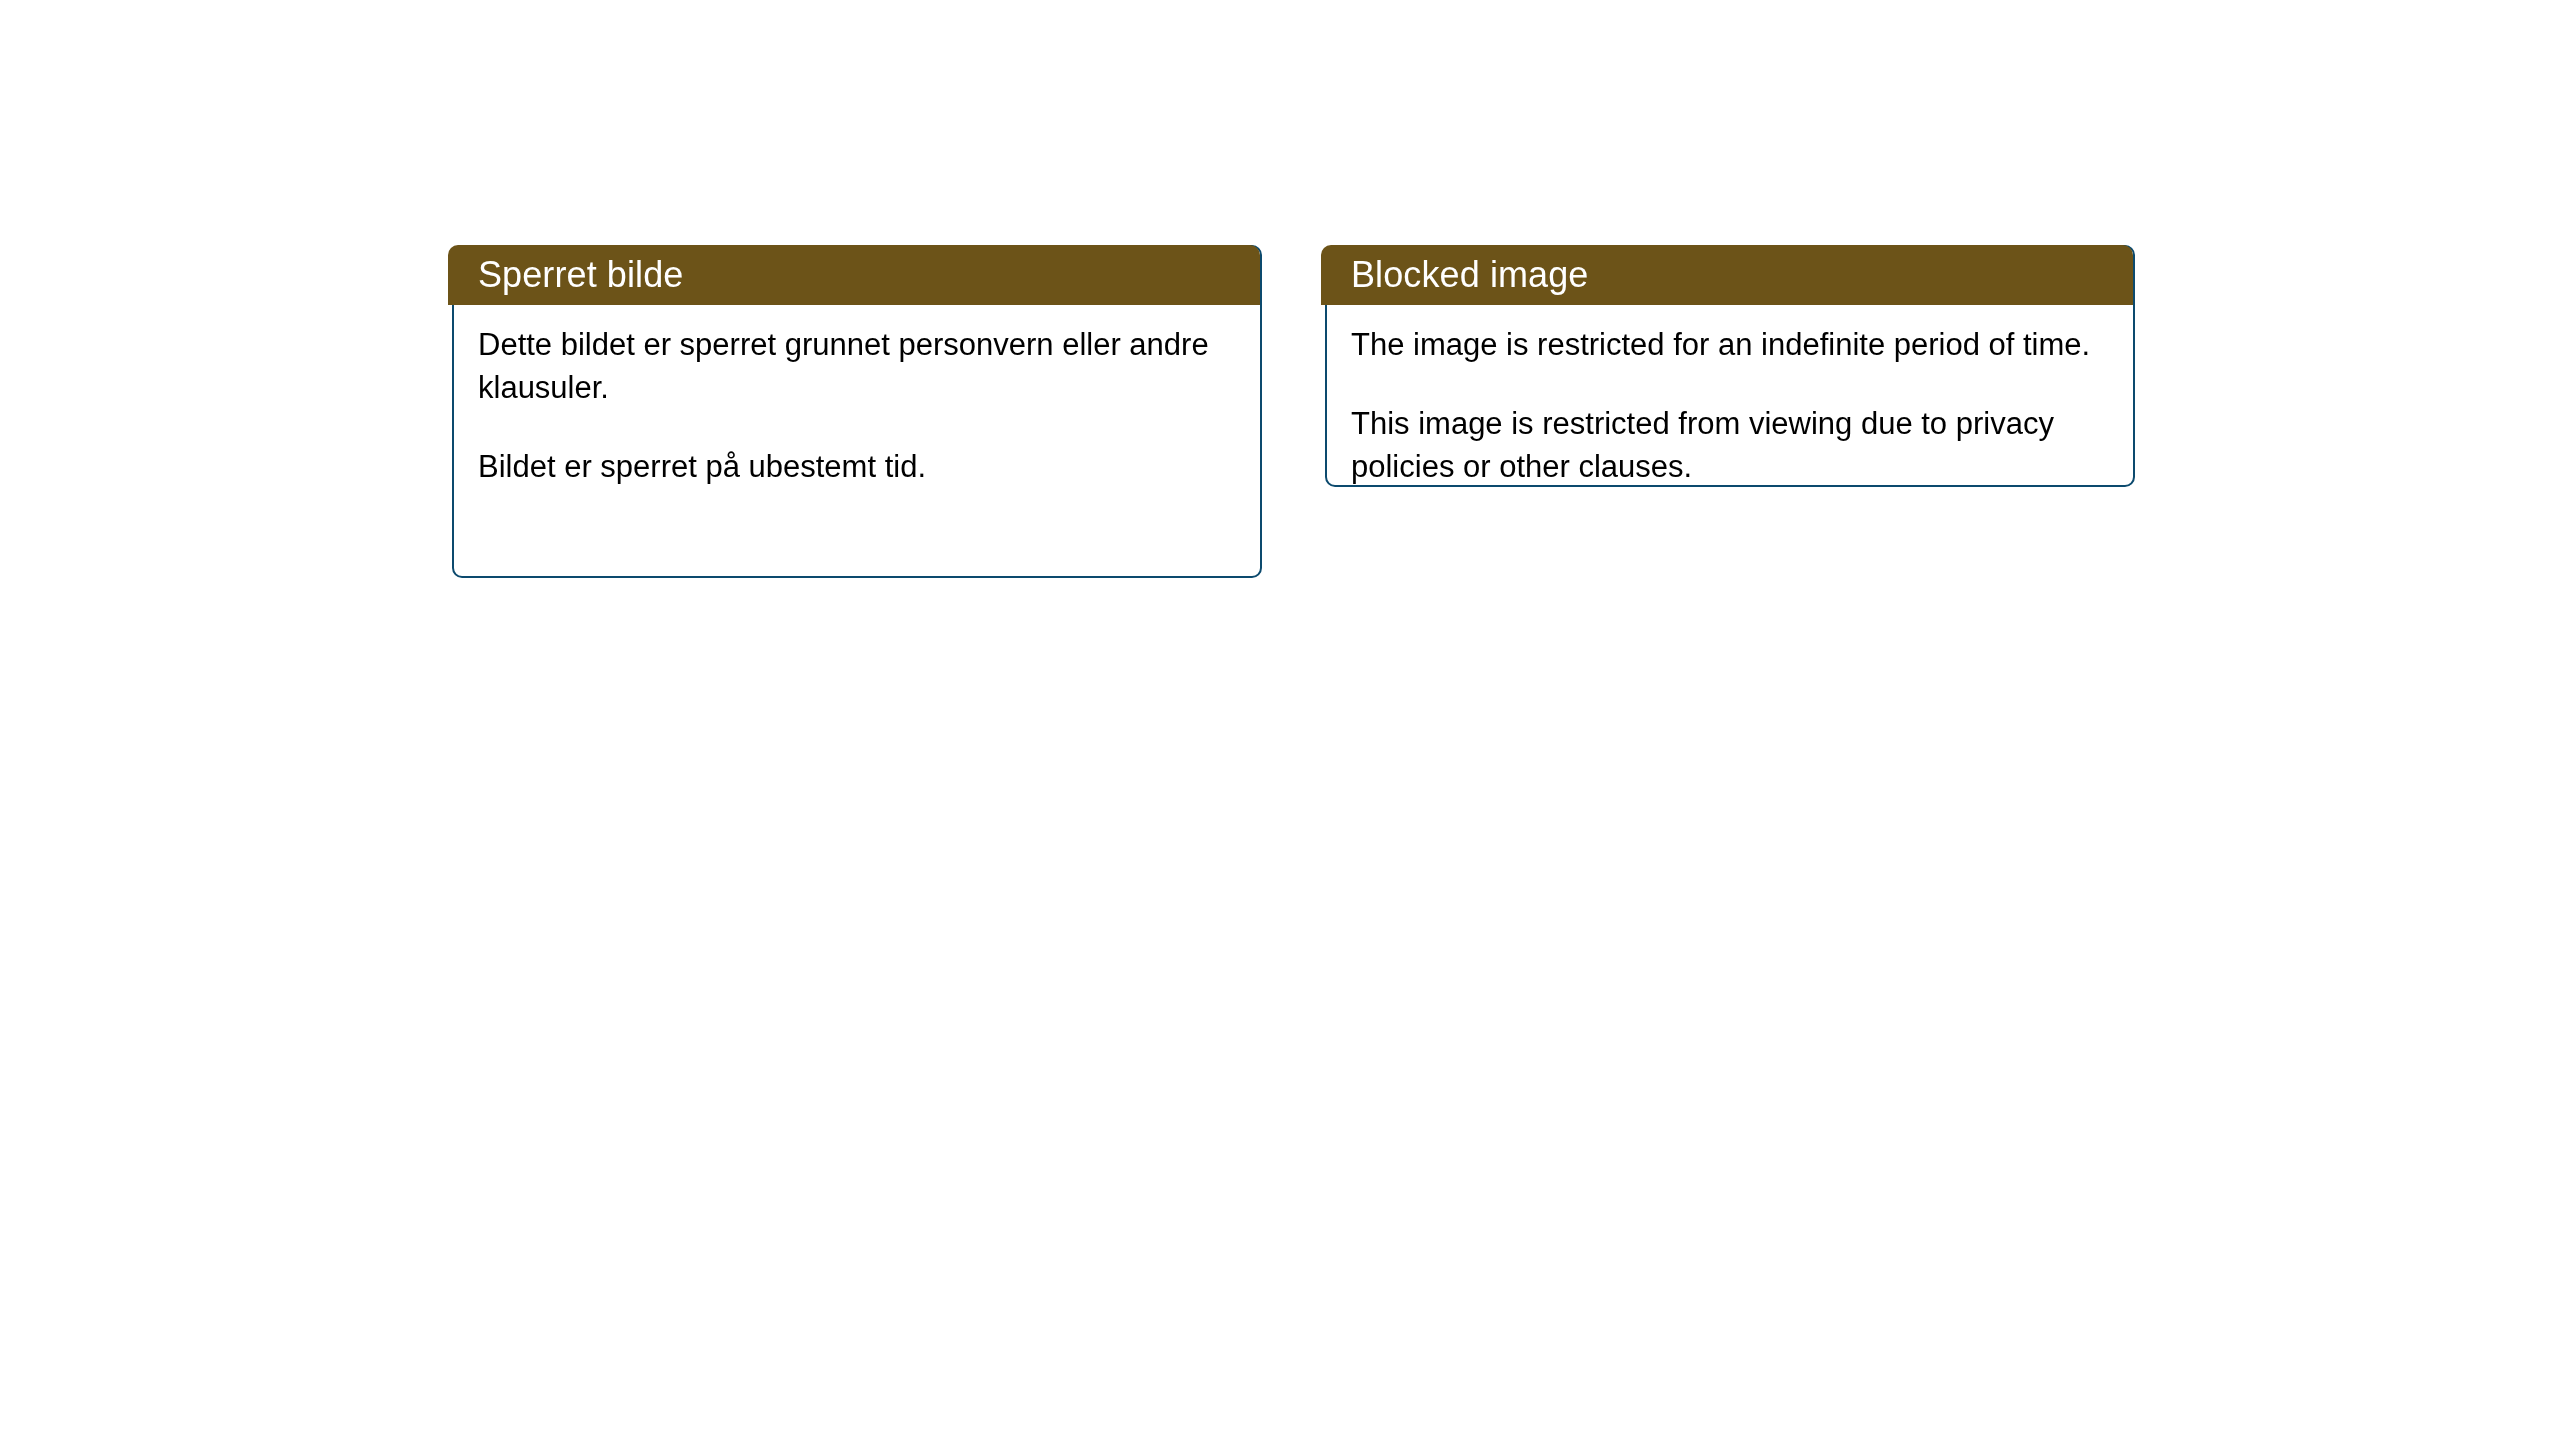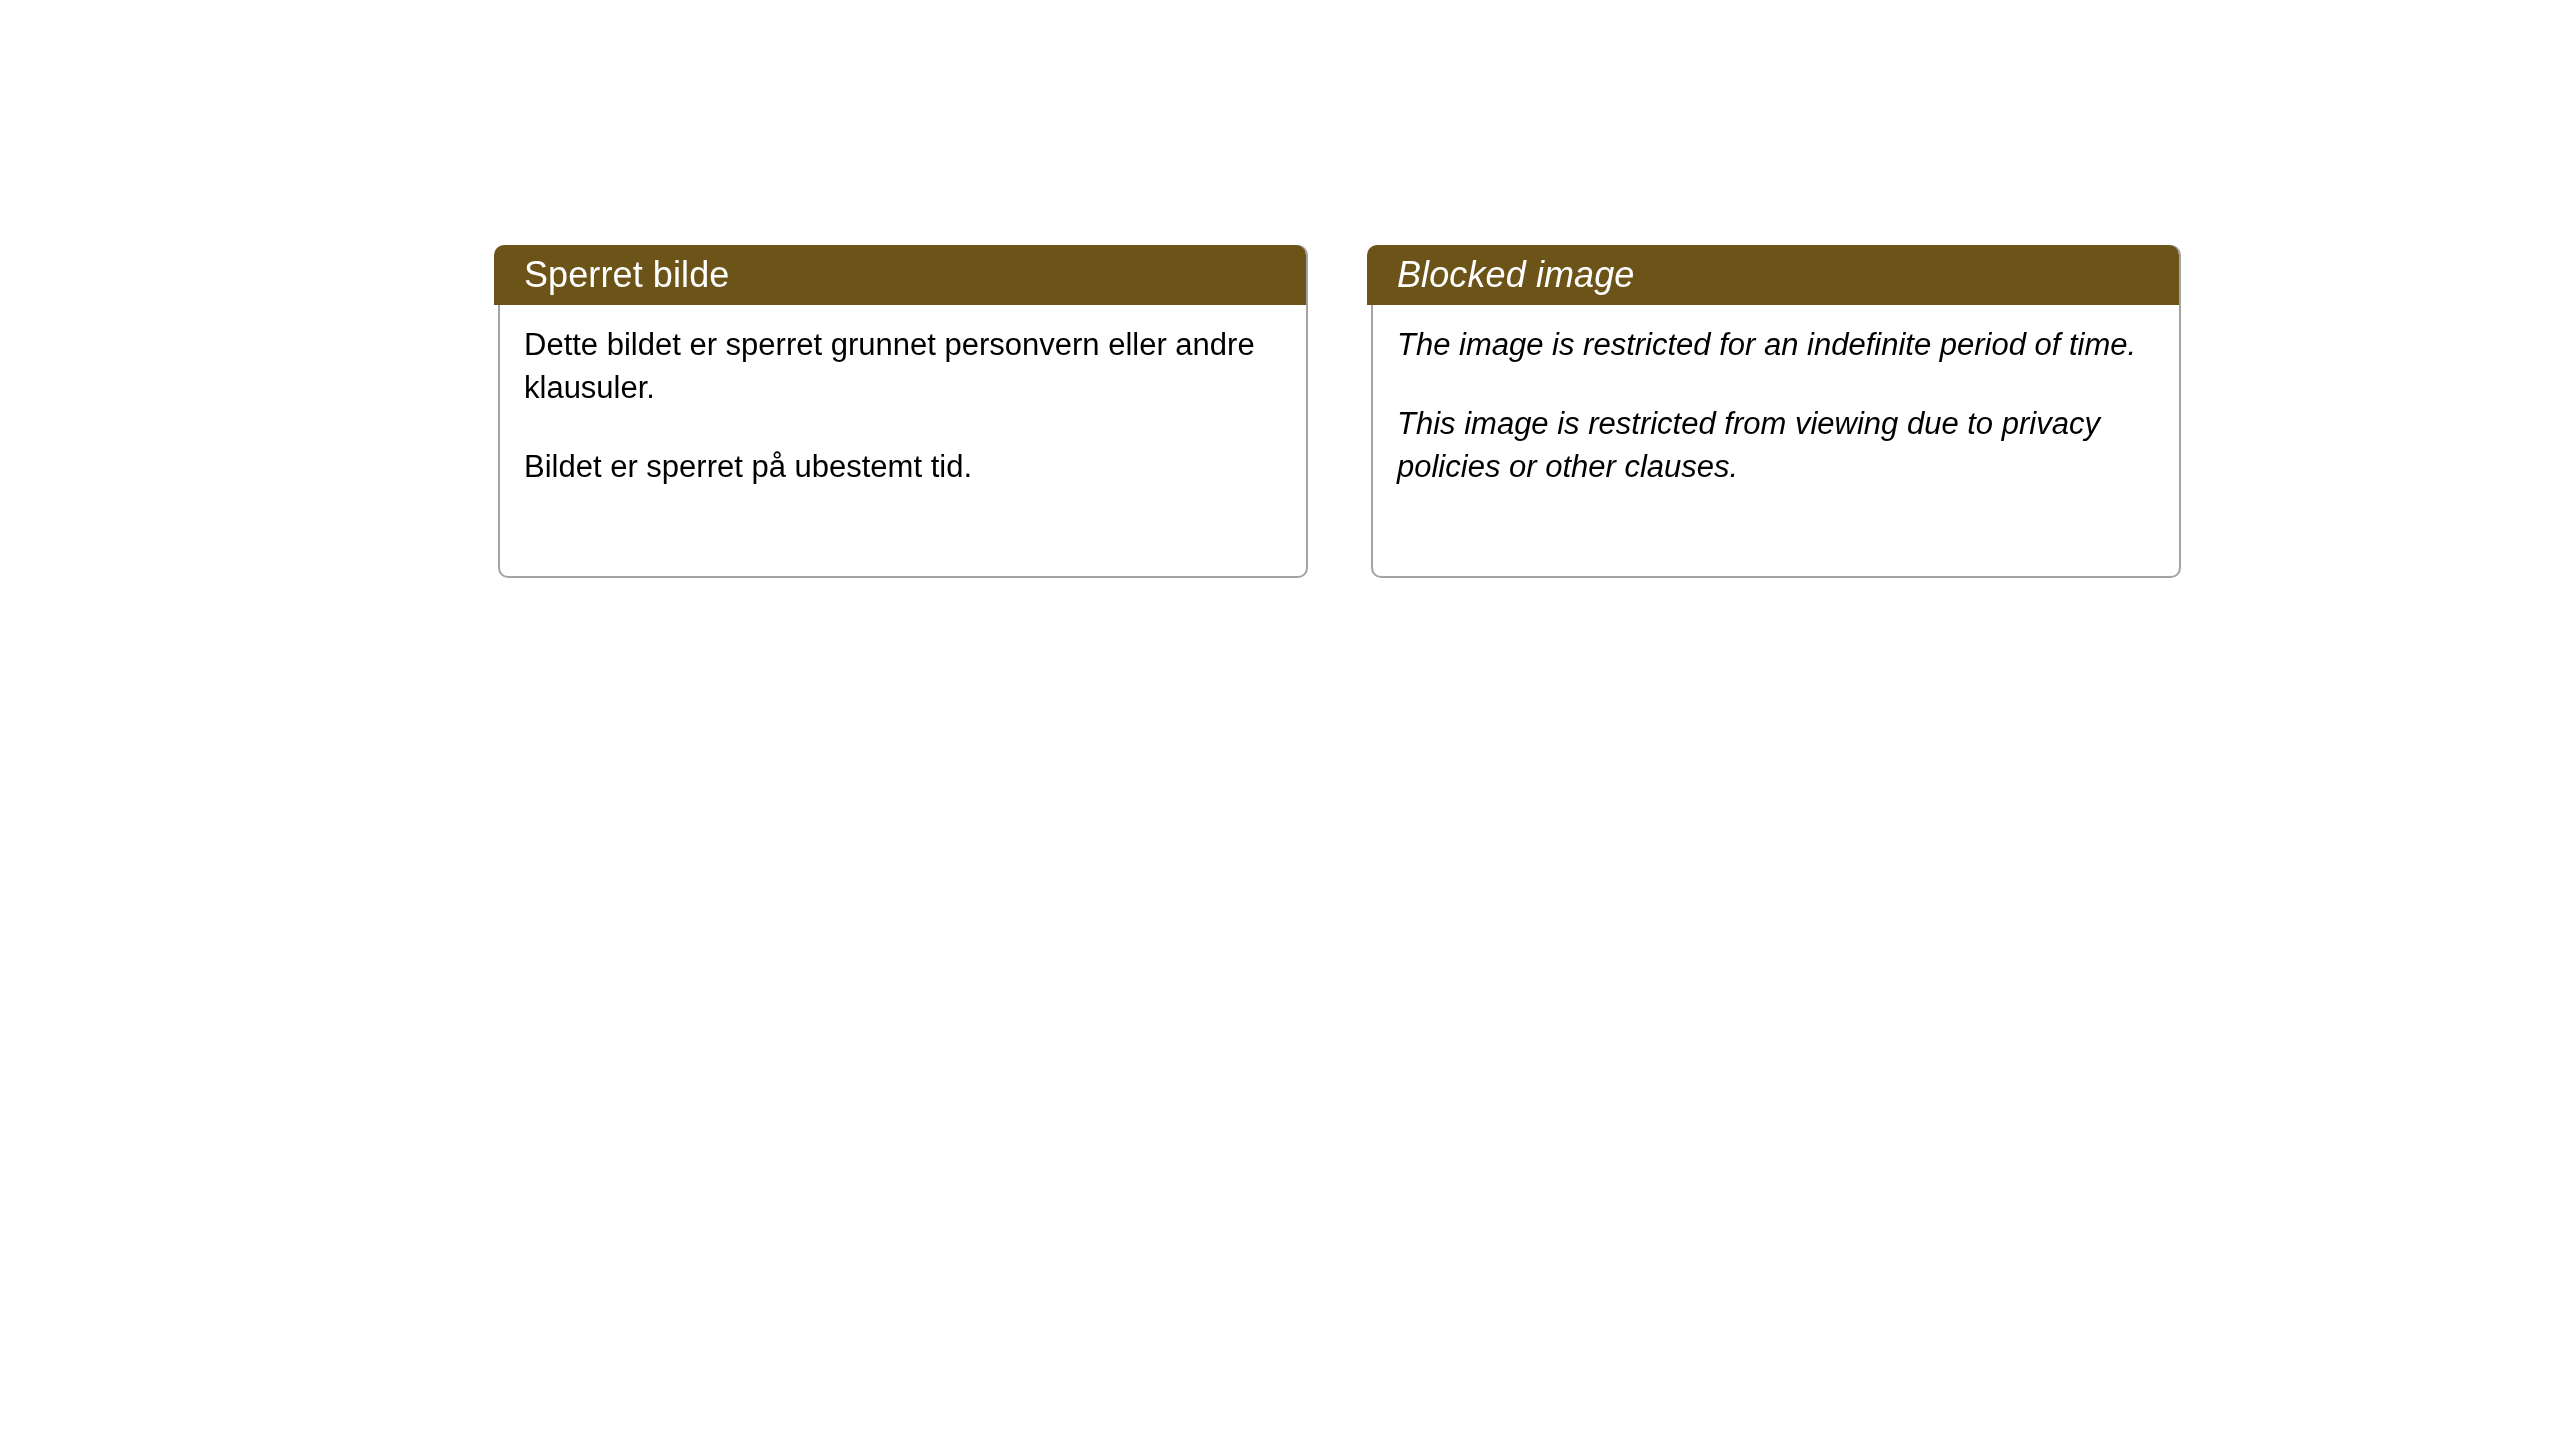--- a/index.html
+++ b/index.html
@@ -24,38 +24,36 @@
     top: 0;
     width: 2560px;
     height: 1440px;
   }
 
   
   .notice-card {
     position: absolute;
     box-sizing: border-box;
     background: #ffffff;
-    border: 2px solid #a3a3a3;
+    border: 2px solid #0c4a6e;
     border-radius: 10px;
-    margin-left: 46px;
   }
 
   .notice-card--no {
     left: 452px;
     top: 245px;
     width: 810px;
     height: 333px;
   }
 
   .notice-card--en {
     left: 1325px;
     top: 245px;
     width: 810px;
-    height: 333px;
-    font-style: italic;
+    height: 242px;
   }
 
   
   .notice-header {
     position: absolute;
     left: -6px;
     top: -2px;
     width: 812px;
     height: 60px;
     background: #6c5318;

